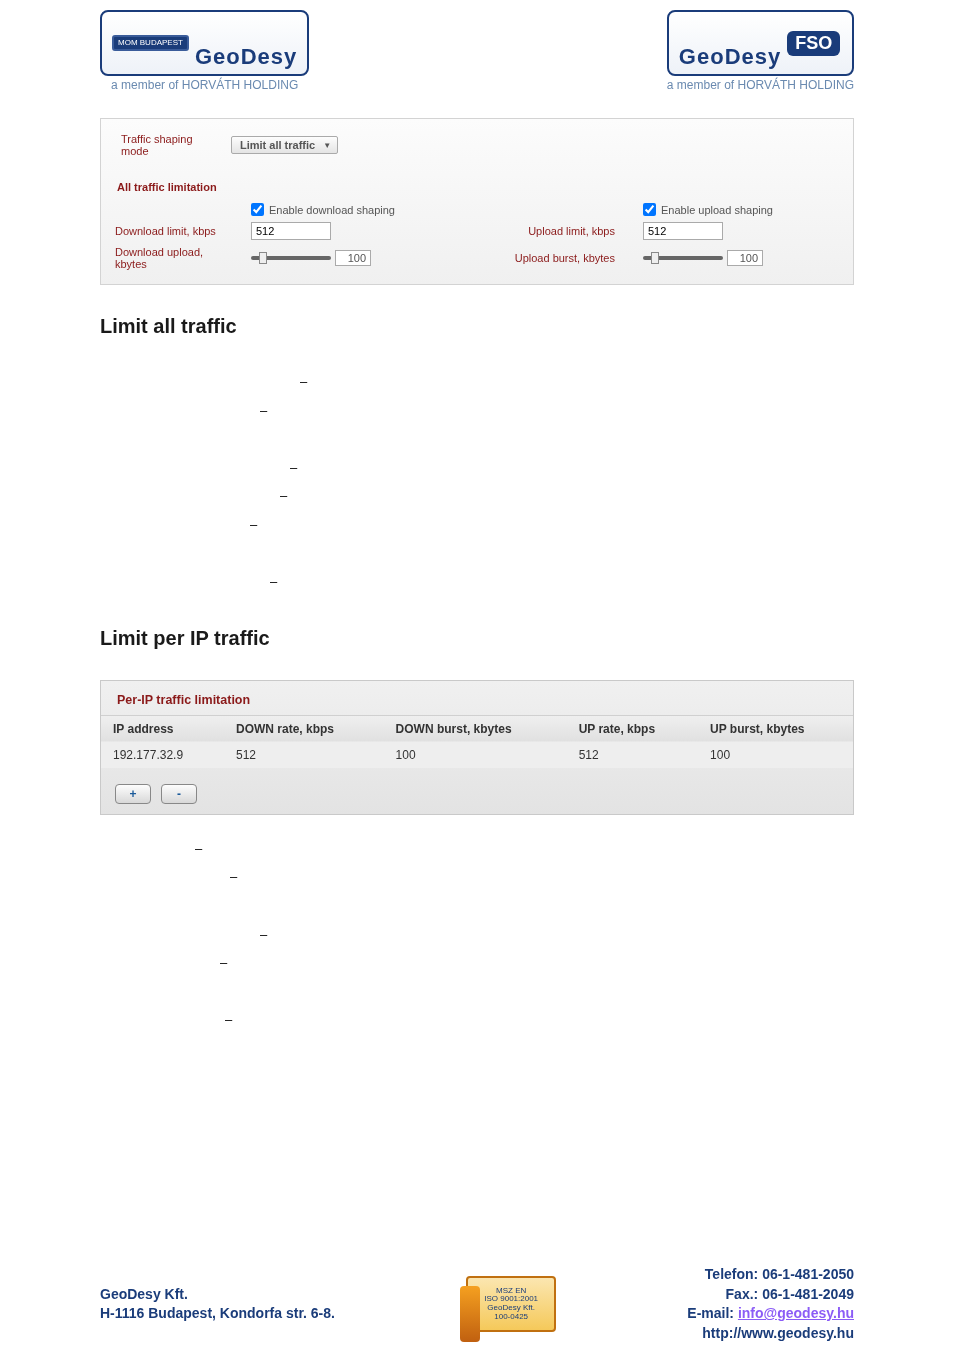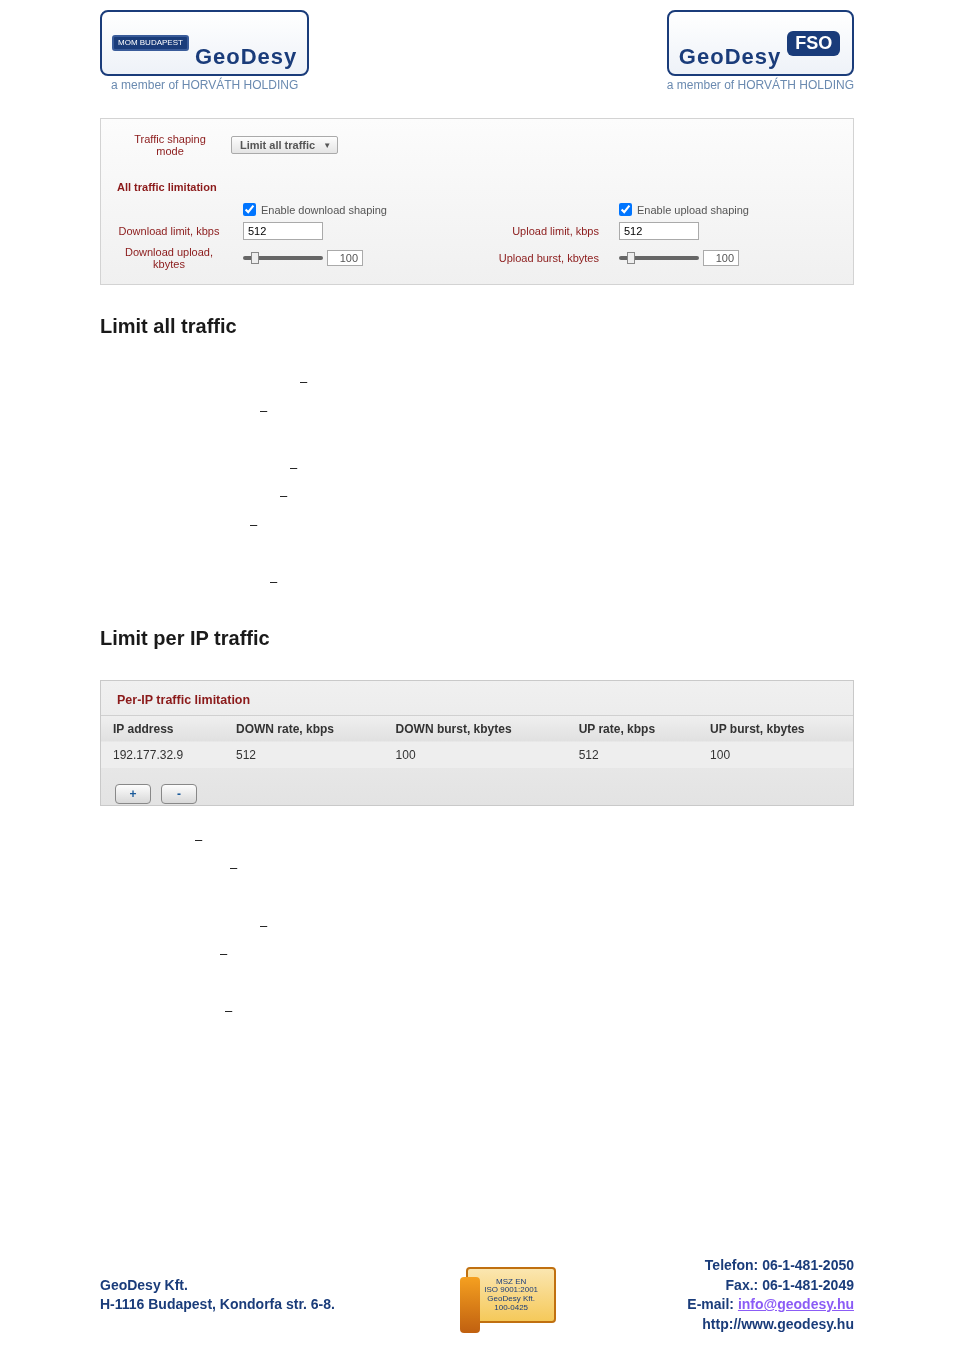--- a/index.html
+++ b/index.html
@@ -6,34 +6,34 @@
   body { font-family: Arial, sans-serif; background: #fff; width: 954px; }
 
   .panel {
     border: 1px solid #d3d3d3;
     background: linear-gradient(#fcfcfc, #f0f0f0);
     margin: 20px 100px 30px 100px;
     font-size: 11px;
     color: #555;
   }
   .section1-row { display: flex; align-items: center; padding: 14px 20px; }
-  .label-red { color: #8b1a1a; text-align: center; padding-right: 12px; }
+  .label-red { color: #8b1a1a; text-align: left; padding-right: 12px; }
   .sel-wrap {
     display: inline-block;
     border: 1px solid #aaa;
     background: linear-gradient(#fdfdfd, #e4e4e4);
     padding: 2px 22px 2px 8px;
     font-weight: bold;
     font-size: 11px;
     position: relative;
     border-radius: 2px;
   }
   .sel-wrap::after { content: "▼"; font-size: 8px; position: absolute; right: 6px; top: 4px; }
   .section1-title { color: #8b1a1a; font-weight: bold; padding: 10px 16px 6px 16px; }
-  .grid-4 { display: grid; grid-template-columns: 120px 180px 180px 180px; gap: 6px 8px; align-items: center; padding: 4px 14px 14px 14px; }
+  .grid-4 { display: grid; grid-template-columns: 120px 180px 180px 180px; gap: 6px 16px; align-items: center; padding: 4px 14px 14px 14px; }
   .cb { display: flex; align-items: center; gap: 5px; }
   .txt-input {
     border: 1px solid #aaa; background: #fff; padding: 2px 4px; font-size: 11px; width: 80px;
   }
   .slider { display: flex; align-items: center; gap: 4px; }
   .track { height: 4px; width: 80px; background: #666; position: relative; border-radius: 2px; }
   .thumb { position: absolute; left: 8px; top: -4px; width: 8px; height: 12px; background: #eee; border: 1px solid #888; }
   .num-box { border: 1px solid #aaa; background: #fff; padding: 1px 4px; font-size: 11px; width: 36px; text-align: right; }
 
   
@@ -50,21 +50,21 @@
   .bullets span { display: block; }
   .dash { color: #000; }
 
   
   .panel2 {
     border: 1px solid #c9c9c9;
     background: linear-gradient(#f0f0f0,#e3e3e3);
     margin: 10px 100px 20px 100px;
     font-size: 12px;
     color: #333;
-    padding-bottom: 1px;
+    padding-bottom: 10px;
   }
   .panel2-title { color: #8b1a1a; font-weight: bold; padding: 12px 16px 8px 16px; font-size: 12.5px; }
   .tbl { width: calc(100% - 0px); border-collapse: collapse; background: #f5f5f5; }
   .tbl th { background: linear-gradient(#efefef,#e0e0e0); text-align: left; font-weight: bold; font-size: 12px; padding: 6px 12px; border-top: 1px solid #d0d0d0; margin-left: 44px; }
   .tbl td { padding: 6px 12px; background: #eeeeee; font-size: 12px; }
   .tbl-btns { display: flex; gap: 10px; padding: 16px 14px 0 14px; }
   .pm-btn { width: 36px; height: 20px; border: 1px solid #888; border-radius: 4px; background: linear-gradient(#fdfdfd,#d8d8d8); font-size: 12px; font-weight: bold; text-align: center; line-height: 18px; color: #1a5a9a; cursor: pointer; }
 
   
   .footer { display: flex; justify-content: space-between; align-items: center; padding: 200px 100px 20px 100px; }

